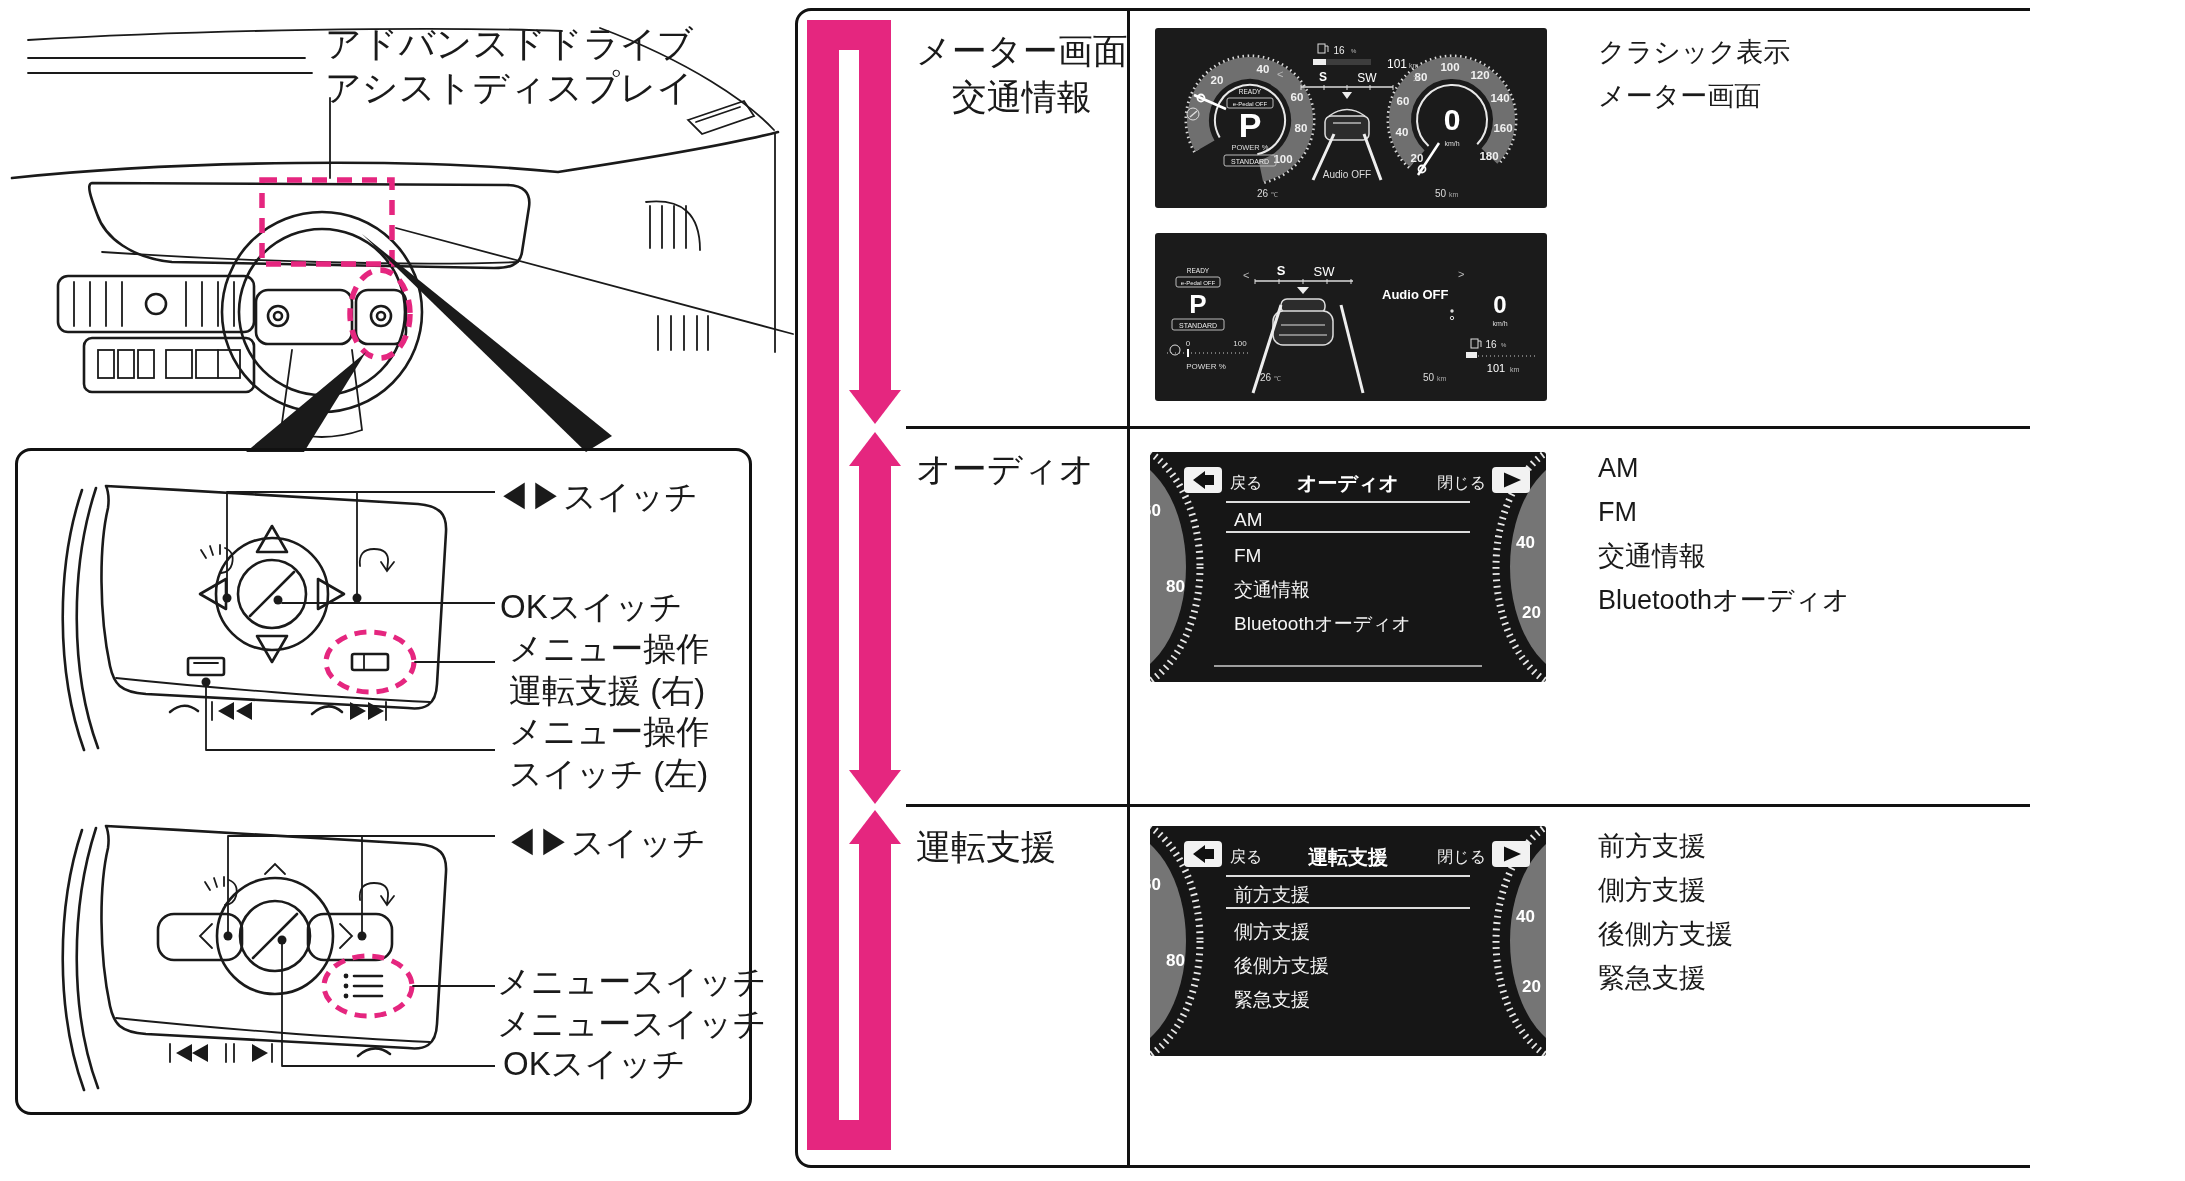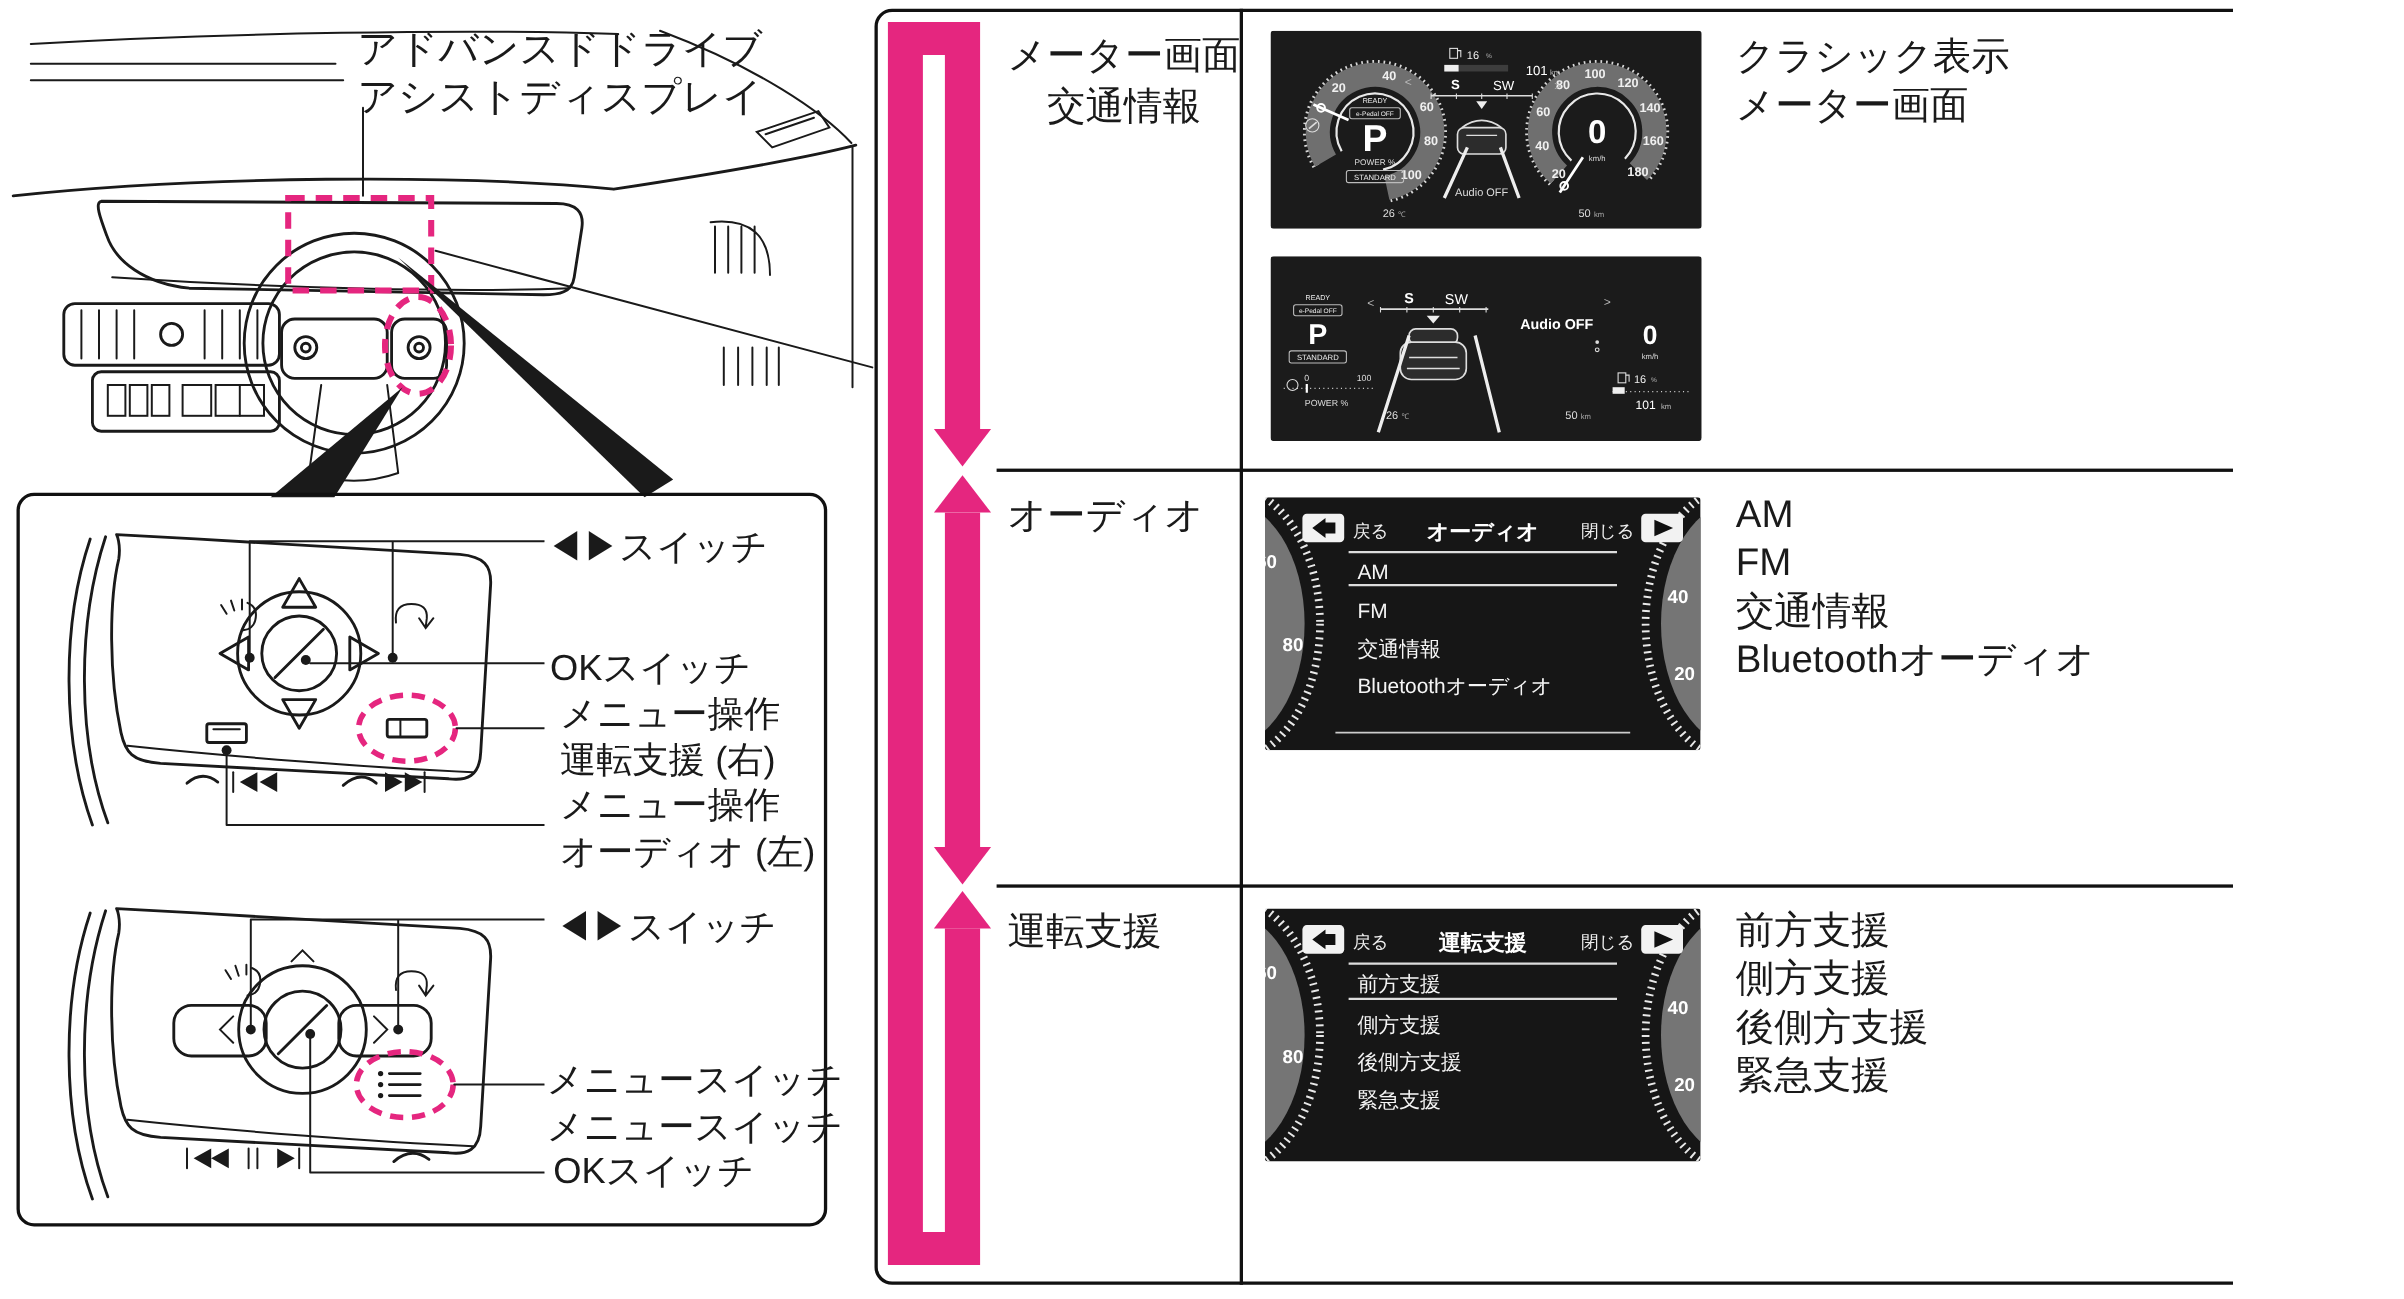--- a/index.html
+++ b/index.html
@@ -2,21 +2,21 @@
 <html><head>
 <meta charset="utf-8">
 <style>
   html,body{margin:0;padding:0;background:#fff;}
   #canvas{position:relative;width:2030px;height:1181px;background:#fff;overflow:hidden;
           font-family:"Liberation Sans",sans-serif;color:#1a1a1a;}
   .abs{position:absolute;}
   .jp{font-family:"Liberation Sans",sans-serif;color:#1a1a1a;white-space:nowrap;}
   .lbl{font-size:33px;line-height:40px;}
   .tbl-label{font-size:35px;line-height:46px;text-align:center;}
-  .tbl-item{font-size:35px;line-height:44px;}
+  .tbl-item{font-size:27px;line-height:44px;margin-left:20px;}
   svg{overflow:hidden;display:block;}
   svg text{font-family:"Liberation Sans",sans-serif;}
   .sketch path,.sketch circle,.sketch rect,.sketch line,.sketch ellipse{vector-effect:none;}
   .ink{stroke:#1a1a1a;fill:none;stroke-width:2.6;stroke-linecap:round;stroke-linejoin:round;}
   .ink-thin{stroke:#1a1a1a;fill:none;stroke-width:1.8;stroke-linecap:round;}
   .ink-fill{fill:#1a1a1a;stroke:none;}
   .divider{background:#111;}
   .border-shell{border:3px solid #111;border-radius:16px;box-sizing:border-box;}
 </style>
 </head>
@@ -142,21 +142,21 @@
       <path class="ink-fill" d="M330,240 l16,9 -16,9 z M348,240 l16,9 -16,9 z"></path>
       <path class="ink-thin" d="M366,240 v18" stroke-width="4"></path>
     </g>
   </svg>
 
   <div class="abs jp lbl" style="left:497px;top:477px">◀▶スイッチ</div>
   <div class="abs jp lbl" style="left:500px;top:587px">OKスイッチ</div>
   <div class="abs jp lbl" style="left:509px;top:629px">メニュー操作</div>
   <div class="abs jp lbl" style="left:509px;top:671px">運転支援 (右)</div>
   <div class="abs jp lbl" style="left:509px;top:712px">メニュー操作</div>
-  <div class="abs jp lbl" style="left:509px;top:754px">オーディオ (左)</div>
+  <div class="abs jp lbl" style="left:509px;top:754px">スイッチ (左)</div>
 
   <svg class="abs sketch" style="left:20px;top:808px;width:475px;height:302px" viewBox="0 0 475 302">
     <path class="ink" d="M62,22 C36,100 36,205 64,282"></path>
     <path class="ink" d="M76,20 C50,100 50,205 78,280"></path>
     <path class="ink" d="M86,18 C200,24 330,32 398,36 C420,38 427,46 426,64 L417,216 C416,238 404,242 388,240 L126,226 C100,224 94,216 90,198 C79,146 79,78 88,40 C90,26 86,18 86,18 Z"></path>
     <path class="ink-thin" d="M96,210 C190,220 320,230 410,234"></path>
     <rect class="ink" x="138" y="106" width="84" height="46" rx="16" fill="#fff"></rect>
     <rect class="ink" x="288" y="106" width="84" height="46" rx="16" fill="#fff"></rect>
     <g>
       <circle class="ink" cx="255" cy="128" r="58" fill="#fff"></circle>

